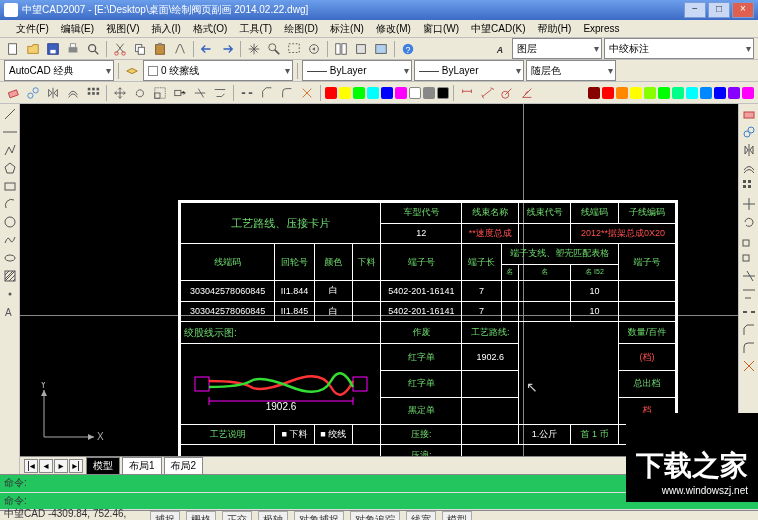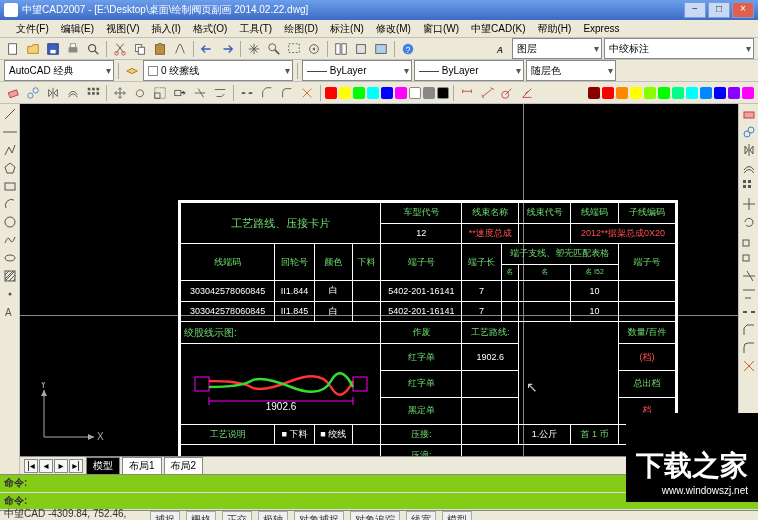--- a/index.html
+++ b/index.html
@@ -31,21 +31,21 @@
 .dtable { width: 100%; height: 100%; border-collapse: collapse; color: #fff; }
 .dtable td, .dtable th { border: 1px solid #fff; padding: 1px 3px; font-size: 9px; text-align: center; vertical-align: middle; }
 .dtable td.red { color: #ff5050; }
 .dtable td.green { color: #6fdc6f; }
 .wireart { width: 180px; height: 60px; position: relative; }
 .wireart line { }
 .modeltabs { position: absolute; left: 0; bottom: 0; height: 18px; background: #ece9d8; display: flex; align-items: center; padding-left: 4px; border-top: 1px solid #888; width: 100%; }
 .modeltabs .nav { width: 14px; height: 14px; border: 1px solid #888; text-align: center; line-height: 12px; margin-right: 1px; background: #f5f5f5; }
 .modeltabs .tab { padding: 1px 6px; border: 1px solid #888; background: #fff; margin-left: 2px; }
 .modeltabs .tab.active { background: #000; color: #fff; }
-.cmdarea { height: 36px; background: #84cc16; border-top: 1px solid #888; display: flex; flex-direction: column; font-weight: bold; }
+.cmdarea { height: 36px; background: #22c55e; border-top: 1px solid #888; display: flex; flex-direction: column; }
 .cmdline { flex: 1; padding: 1px 4px; color: #333; font-size: 10px; border-bottom: 1px solid #ddd; }
 .statusbar { height: 18px; background: #ece9d8; border-top: 1px solid #888; display: flex; align-items: center; padding: 0 4px; gap: 6px; color: #333; }
 .statusbar .coord { width: 140px; }
 .statusbar .stbtn { padding: 1px 4px; border: 1px solid #aaa; background: #f0f0f0; }
 .watermark { position: absolute; right: 0; bottom: 18px; background: #000; color: #fff; padding: 6px 10px; font-size: 14px; text-align: right; }
 .watermark .big { font-size: 28px; font-weight: bold; margin-top: 28px; }
 .layerswatch { width: 10px; height: 10px; background: #fff; border: 1px solid #888; display: inline-block; margin-right: 3px; }
 .colordots { display: flex; gap: 2px; align-items: center; }
 .colordots span { width: 12px; height: 12px; border-radius: 2px; }
 </style>

